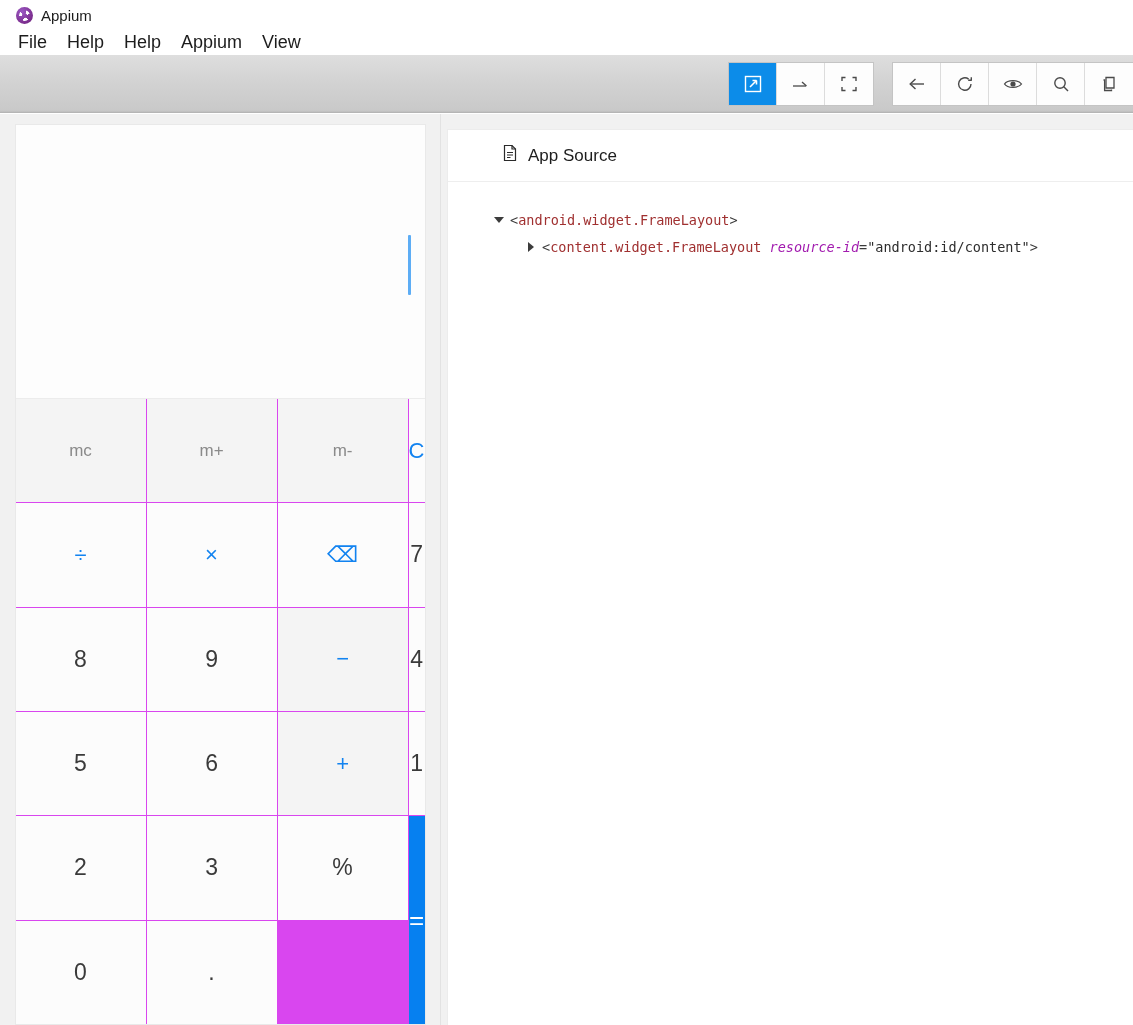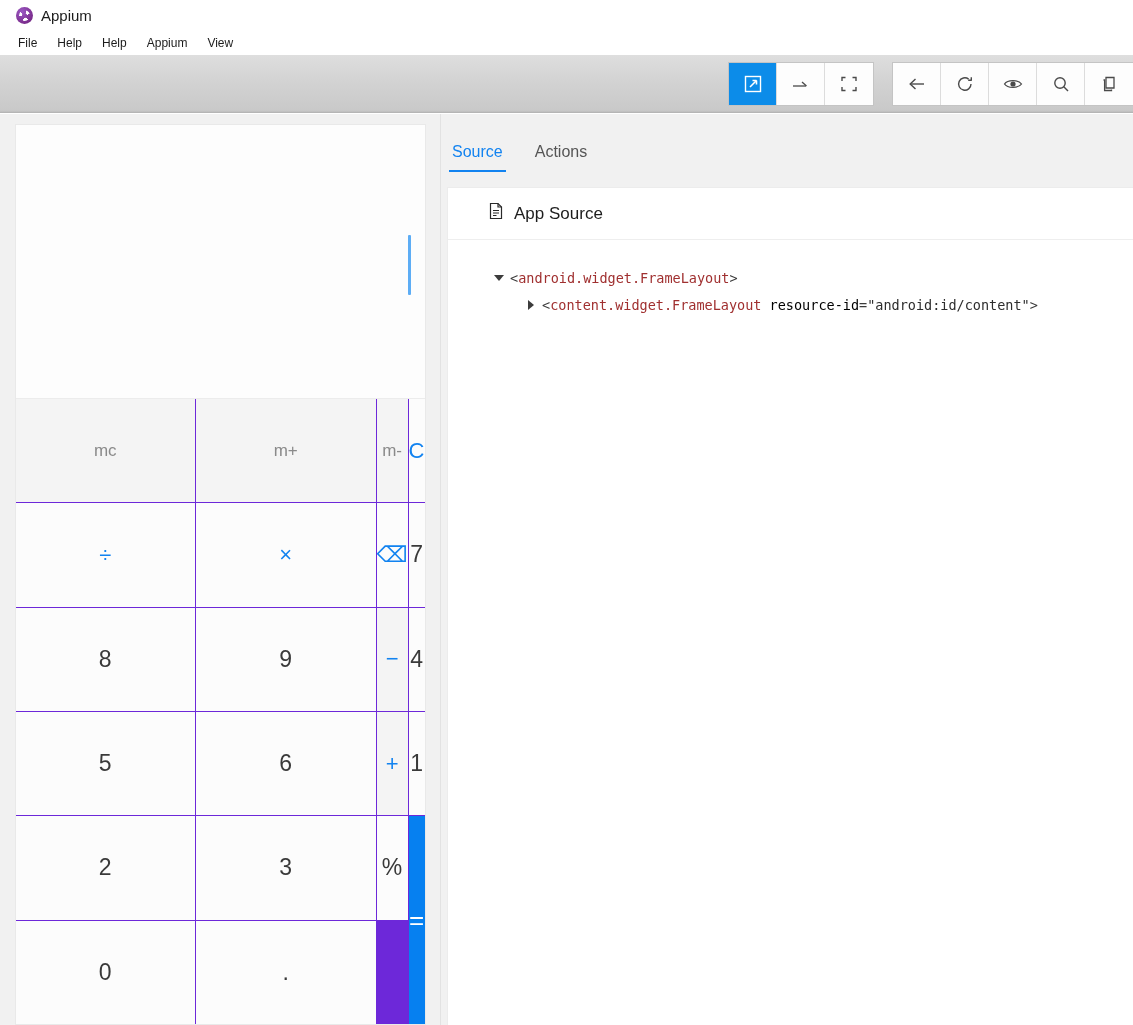--- a/index.html
+++ b/index.html
@@ -31,21 +31,21 @@
             mask: radial-gradient(circle, transparent 0 2.2px, #000 2.4px);
   }
   .app-title{ font-size:15px; color:#1c1c1c; }
 
   
   .menubar{
     height:25px; display:flex; align-items:center; gap:0px;
     padding-left:8px; background:#ffffff;
   }
   .menu-item{
-    font-size:12px; color:#1c1c1c; padding:2px 10px; cursor:default;
+    font-size:18px; color:#1c1c1c; padding:2px 10px; cursor:default;
   }
 
   
   .toolbar{
     height:58px;
     background:linear-gradient(to bottom,#dedede 0%,#d3d3d3 45%,#c9c9c9 97%,#bdbdbd 100%);
     border-bottom:1px solid #b5b5b5;
     display:flex; align-items:center; justify-content:flex-end;
     padding-right:0px; position:relative;
   }
@@ -83,23 +83,23 @@
   .calc-display{
     height:274px; background:#fdfdfd; position:relative;
     border-bottom:1px solid #ececec;
   }
   .caret{
     position:absolute; right:14px; top:110px; width:3px; height:60px;
     background:#5dadf5; border-radius:1px;
   }
   .calc-grid{
     flex:1; display:grid;
-    grid-template-columns:repeat(2,1fr);
+    grid-template-columns:repeat(3,1fr);
     grid-template-rows:repeat(6,1fr);
-    background:#6d28d9; gap:1px;
+    background:#d946ef; gap:1px;
   }
   .key{
     background:#fcfcfc; display:flex; align-items:center; justify-content:center;
     font-size:22px; color:#3c3c3c; cursor:default; user-select:none;
   }
   .key.mem{ background:#f4f4f4; color:#8a8a8a; font-size:17px; }
   .key.op{ color:#1283f0; }
   .key.op-bg{ background:#f4f4f4; color:#1283f0; }
   .key.equals{
     grid-column:4; grid-row:5 / span 2;
@@ -123,21 +123,21 @@
   }
   .tab.active{ color:#1283f0; border-bottom-color:#1283f0; }
 
   .source-card{
     margin:16px 0 0 7px; background:#ffffff;
     flex:1; box-shadow:0 0 0 1px #ececec;
     display:flex; flex-direction:column;
   }
   .card-head{
     height:52px; display:flex; align-items:center; gap:10px;
-    padding-left:40px; border-bottom:1px solid #eeeeee;
+    padding-left:54px; border-bottom:1px solid #eeeeee;
     font-size:17px; color:#1d1d1d;
   }
   .tree{ padding:24px 0 0 40px; }
   .tree-row{
     display:flex; align-items:center; height:27px;
     font-family:"DejaVu Sans Mono", monospace; font-size:13.5px;
     white-space:nowrap;
   }
   .tree-row.indent1{ padding-left:32px; }
   .twisty{
@@ -147,21 +147,21 @@
   .tri-down{
     width:0;height:0;border-left:5px solid transparent;border-right:5px solid transparent;
     border-top:6px solid #3c3c3c;
   }
   .tri-right{
     width:0;height:0;border-top:5px solid transparent;border-bottom:5px solid transparent;
     border-left:6px solid #3c3c3c;
   }
   .xml-punct{ color:#3b3b3b; }
   .xml-tag{ color:#a03030; }
-  .xml-attr{ color:#000000; }
+  .xml-attr{ color:#a21caf; font-style:italic; }
   .xml-eq{ color:#3b3b3b; }
   .xml-val{ color:#2d2d2d; }
 </style>
 </head>
 <body>
 
 <div class="titlebar">
   <span class="appium-logo"></span>
   <span class="app-title">Appium</span>
 </div>
@@ -286,24 +286,20 @@
 
         <div class="key num">%</div>
         <div class="key num">0</div>
         <div class="key num">.</div>
       </div>
     </div>
   </div>
 
   <div class="inspector">
 
-    <div class="tabs">
-      <div class="tab active">Source</div>
-      <div class="tab">Actions</div>
-    </div>
 
     <div class="source-card">
       <div class="card-head">
         <span>
           <svg width="16" height="18" viewBox="0 0 16 18" fill="none" stroke="#2a2a2a" stroke-width="1.2">
             <path d="M2.5 1.5 H10 L13.5 5 V16.5 H2.5 Z"></path>
             <path d="M10 1.5 V5 H13.5"></path>
             <path d="M5 8.5 H11 M5 11 H11 M5 13.5 H8.5" stroke-width="1"></path>
           </svg>
         </span>

